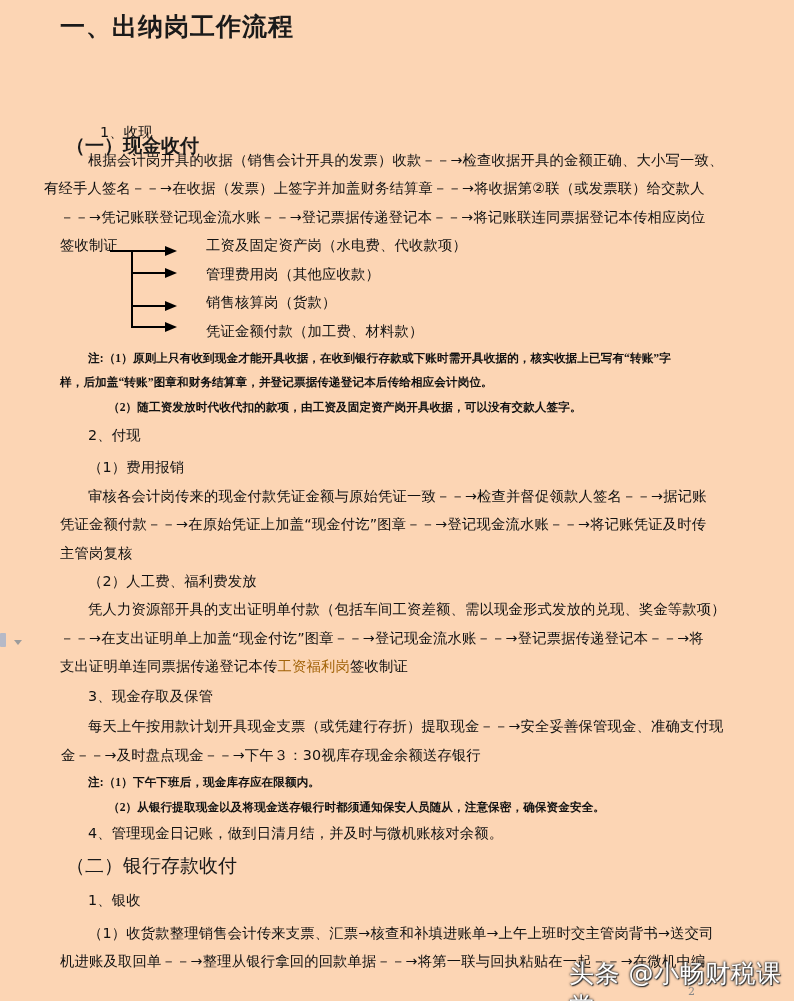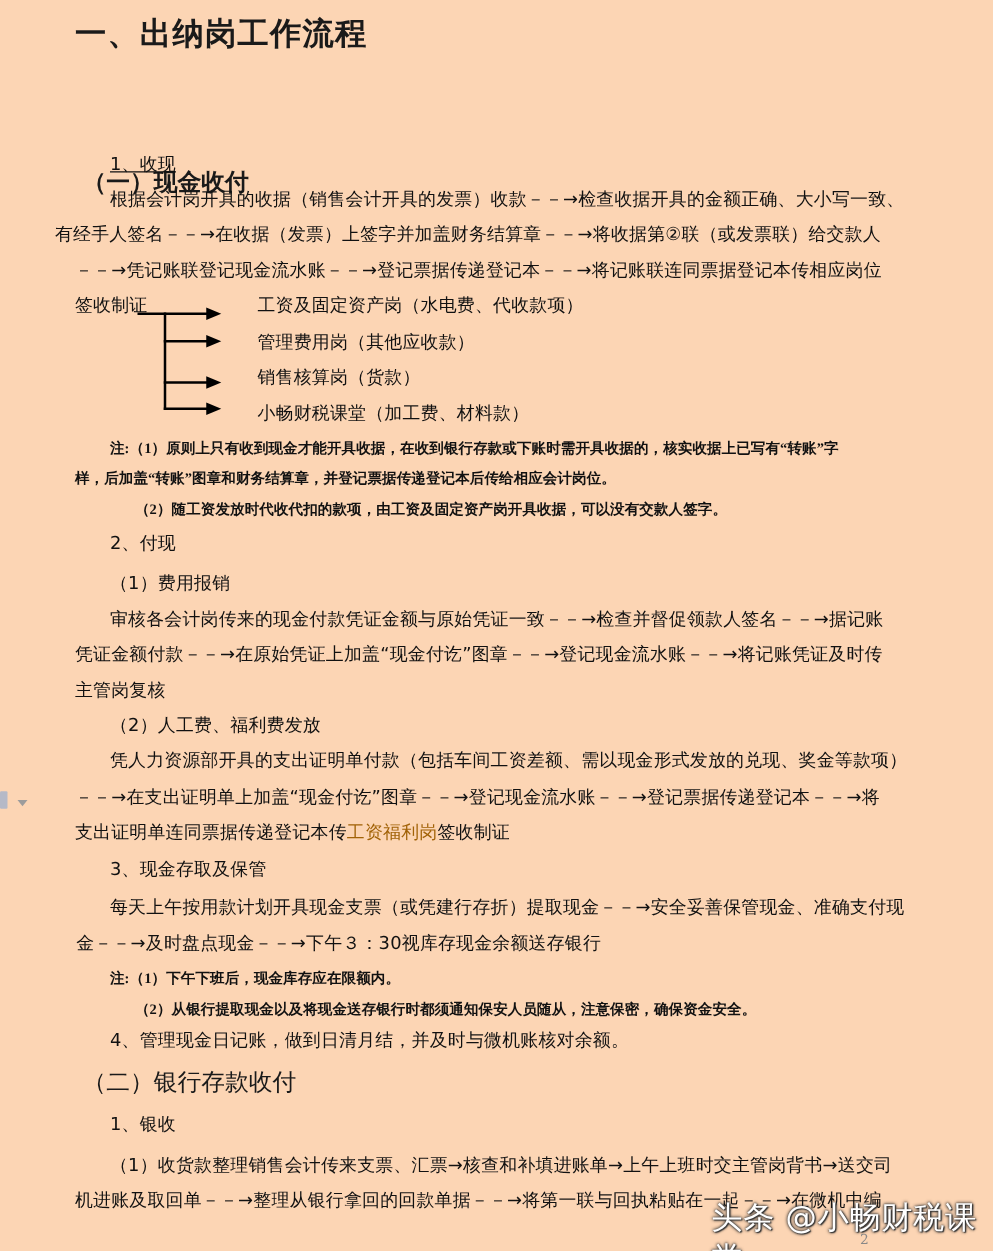--- a/index.html
+++ b/index.html
@@ -22,42 +22,42 @@
   .side-caret { position:absolute; left:14px; top:640px; width:0; height:0; border-left:4px solid transparent; border-right:4px solid transparent; border-top:5px solid #9c9c9c; }
   .watermark { position:absolute; left:569px; top:957px; font-size:25px; color:#fff; font-family:"DejaVu Sans","Liberation Sans",sans-serif; text-shadow:0 0 2px #333,0 0 3px #333, 1px 1px 1px #333; letter-spacing:0.5px; }
   .pagenum { position:absolute; left:688px; top:985px; font-size:11px; color:#888; font-family:"DejaVu Serif","Liberation Serif",serif; }
 </style>
 </head>
 <body>
 
 <div class="abs h1">一、出纳岗工作流程</div>
 
 <div class="abs h2" style="left:66px; top:86px;">（一）现金收付</div>
-<div class="abs t" style="left:88px; top:122px;text-decoration:underline;">1、收现</div>
+<div class="abs t" style="left:100px; top:122px;">1、收现</div>
 
 <div class="abs t" style="left:88px; top:150px;">根据会计岗开具的收据（销售会计开具的发票）收款－－→检查收据开具的金额正确、大小写一致、</div>
 <div class="abs t" style="left:44px; top:178px;">有经手人签名－－→在收据（发票）上签字并加盖财务结算章－－→将收据第②联（或发票联）给交款人</div>
 <div class="abs t" style="left:60px; top:207px;">－－→凭记账联登记现金流水账－－→登记票据传递登记本－－→将记账联连同票据登记本传相应岗位</div>
 
 <div class="abs t" style="left:60px; top:235px;">签收制证</div>
 <div>
   <div class="branch-line" style="left:110px; top:250px; width:58px; height:2px;"></div>
   <div class="branch-line" style="left:131px; top:250px; width:2px; height:78px;"></div>
   <div class="branch-line" style="left:131px; top:272px; width:37px; height:2px;"></div>
   <div class="branch-line" style="left:131px; top:305px; width:37px; height:2px;"></div>
   <div class="branch-line" style="left:131px; top:326px; width:37px; height:2px;"></div>
   <div class="arrowhead" style="left:165px; top:246px;"></div>
   <div class="arrowhead" style="left:165px; top:268px;"></div>
   <div class="arrowhead" style="left:165px; top:301px;"></div>
   <div class="arrowhead" style="left:165px; top:322px;"></div>
 </div>
 <div class="abs t" style="left:206px; top:235px;">工资及固定资产岗（水电费、代收款项）</div>
 <div class="abs t" style="left:206px; top:264px;">管理费用岗（其他应收款）</div>
 <div class="abs t" style="left:206px; top:292px;">销售核算岗（货款）</div>
-<div class="abs t" style="left:206px; top:321px;">小畅财税课堂（加工费、材料款）</div>
+<div class="abs t" style="left:206px; top:321px;">凭证金额付款（加工费、材料款）</div>
 
 <div class="abs note" style="left:88px; top:350px;">注:（1）原则上只有收到现金才能开具收据，在收到银行存款或下账时需开具收据的，核实收据上已写有“转账”字</div>
 <div class="abs note" style="left:60px; top:374px;">样，后加盖“转账”图章和财务结算章，并登记票据传递登记本后传给相应会计岗位。</div>
 <div class="abs note" style="left:108px; top:399px;">（2）随工资发放时代收代扣的款项，由工资及固定资产岗开具收据，可以没有交款人签字。</div>
 
 <div class="abs t" style="left:88px; top:425px;">2、付现</div>
 <div class="abs t" style="left:88px; top:457px;">（1）费用报销</div>
 <div class="abs t" style="left:88px; top:486px;">审核各会计岗传来的现金付款凭证金额与原始凭证一致－－→检查并督促领款人签名－－→据记账</div>
 <div class="abs t" style="left:60px; top:514px;">凭证金额付款－－→在原始凭证上加盖“现金付讫”图章－－→登记现金流水账－－→将记账凭证及时传</div>
 <div class="abs t" style="left:60px; top:543px;">主管岗复核</div>

